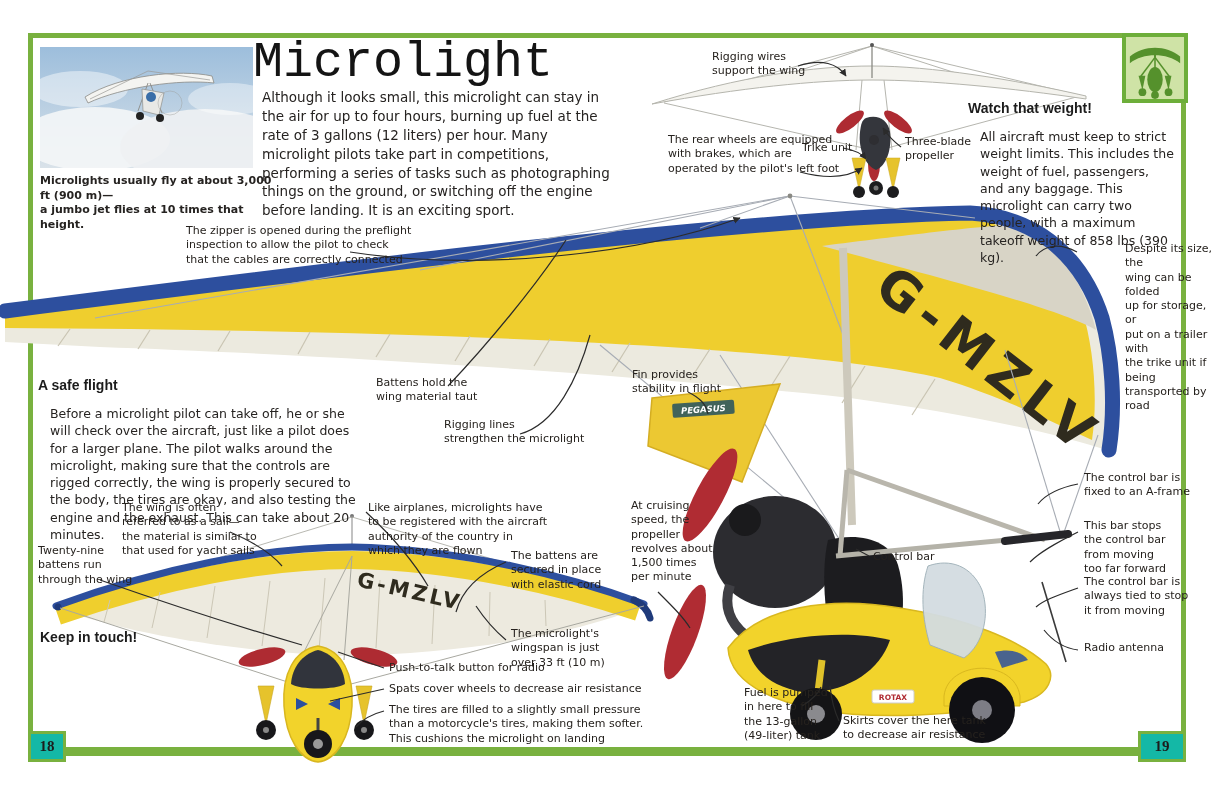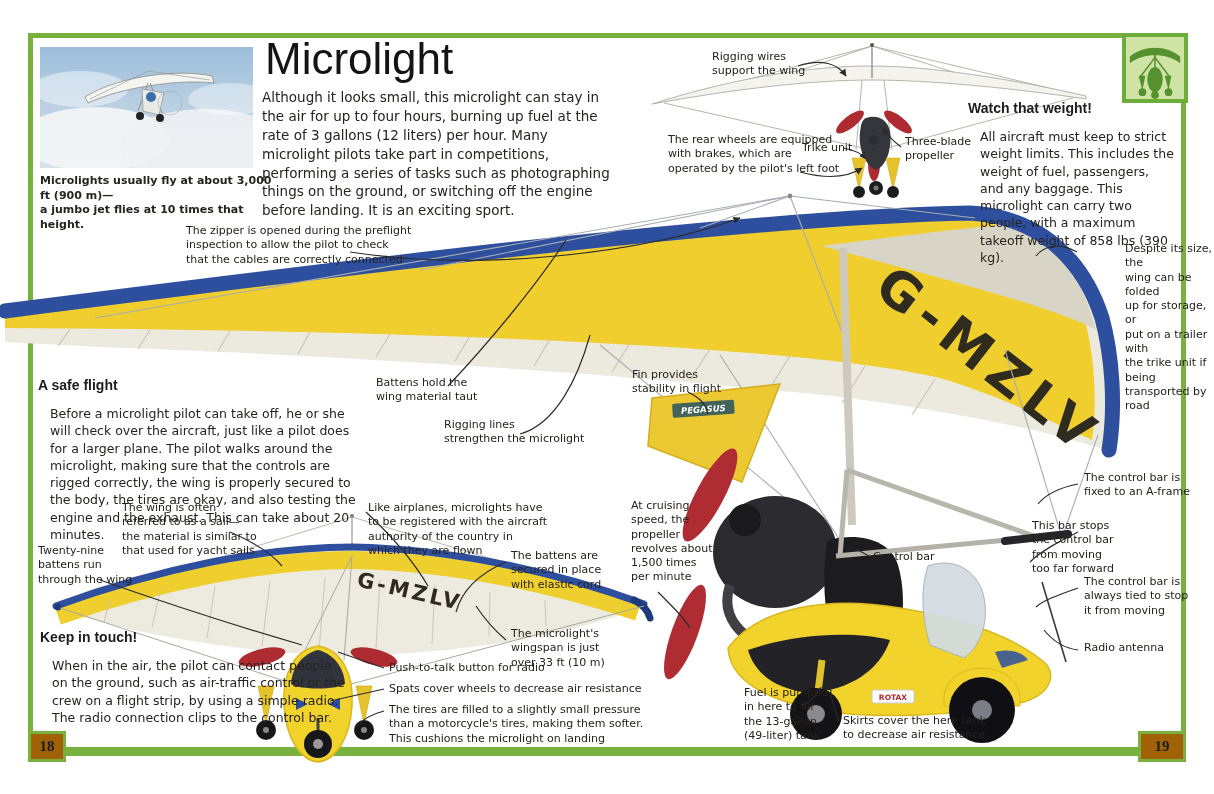--- a/index.html
+++ b/index.html
@@ -1,29 +1,29 @@
 <!DOCTYPE html>
 <html><head>
 <meta charset="utf-8">
 <style>
   html,body{margin:0;padding:0;background:#fff;}
   #page{position:relative;width:1214px;height:794px;background:#fff;overflow:hidden;
         font-family:"DejaVu Sans",sans-serif;color:#262321;}
   .frame{position:absolute;left:28px;top:33px;width:1148px;height:709px;
          border:5px solid #79b13f;border-bottom-width:9px;z-index:1;}
-  .pagenum{position:absolute;z-index:6;background:#a16207;border:3px solid #79b13f;
+  .pagenum{position:absolute;z-index:6;background:#14b8a6;border:3px solid #79b13f;
            font-family:"Liberation Serif",serif;font-weight:bold;font-size:15px;color:#1c1c1c;
            display:flex;align-items:center;justify-content:center;}
   .iconbox{position:absolute;left:1122px;top:33px;width:58px;height:62px;background:#cfe3a6;
            border:4px solid #6dae3a;z-index:6;}
   .photo{position:absolute;left:40px;top:47px;width:213px;height:121px;z-index:3;}
   .caption{position:absolute;left:40px;top:174px;width:236px;font-size:11px;line-height:1.32;
            font-weight:bold;white-space:pre-line;z-index:3;}
-  .title{position:absolute;left:265px;top:34px;font-family:Liberation Sans, sans-serif;
-         font-size:44px;color:#141414;z-index:3;}
+  .title{position:absolute;left:253px;top:34px;font-family:Liberation Mono, monospace;
+         font-size:50px;color:#141414;z-index:3;}
   .intro{position:absolute;left:262px;top:88px;width:356px;font-size:13.5px;line-height:1.4;z-index:3;}
   .sect{position:absolute;z-index:4;}
   .sect h3{margin:0 0 4px 0;font-family:Liberation Sans, sans-serif;font-size:14px;color:#1c1c1c;}
   .sect p{margin:12px;font-size:12.5px;line-height:1.38;}
   .ann{position:absolute;font-size:11px;line-height:1.3;white-space:pre-line;color:#26221e;z-index:5;}
   svg{display:block;}
   #art{position:absolute;left:0;top:0;z-index:2;pointer-events:none;}
 </style>
 </head>
 <body>
@@ -68,21 +68,20 @@
   <div class="sect" style="left:968px;top:100px;width:220px">
     <h3>Watch that weight!</h3>
     <p>All aircraft must keep to strict weight limits. This includes the weight of fuel, passengers, and any baggage. This microlight can carry two people, with a maximum takeoff weight of 858 lbs (390 kg).</p>
   </div>
   <div class="sect" style="left:38px;top:377px;width:338px">
     <h3>A safe flight</h3>
     <p>Before a microlight pilot can take off, he or she will check over the aircraft, just like a pilot does for a larger plane. The pilot walks around the microlight, making sure that the controls are rigged correctly, the wing is properly secured to the body, the tires are okay, and also testing the engine and the exhaust. This can take about 20 minutes.</p>
   </div>
   <div class="sect" style="left:40px;top:629px;width:320px">
     <h3>Keep in touch!</h3>
-    <p>When in the air, the pilot can contact people on the ground, such as air-traffic control or the crew on a flight strip, by using a simple radio. The radio connection clips to the control bar.</p>
   </div>
 
   <div class="iconbox">
     <svg width="58" height="62" viewBox="0 0 60 64">
       <g fill="#55912c" stroke="#55912c">
         <path d="M4,20 C18,8 42,8 56,20 L56,27 C42,16 18,16 4,27 Z" stroke="none"></path>
         <line x1="30" y1="12" x2="30" y2="21" stroke-width="2"></line>
         <line x1="30" y1="21" x2="15" y2="41" stroke-width="1.6"></line>
         <line x1="30" y1="21" x2="45" y2="41" stroke-width="1.6"></line>
         <line x1="30" y1="21" x2="30" y2="44" stroke-width="1.6"></line>
@@ -355,21 +354,21 @@
 This cushions the microlight on landing</div>
   <div class="ann" style="left:631px;top:499px">At cruising
 speed, the
 propeller
 revolves about
 1,500 times
 per minute</div>
   <div class="ann" style="left:873px;top:550px">Control bar</div>
   <div class="ann" style="left:1084px;top:471px">The control bar is
 fixed to an A-frame</div>
-  <div class="ann" style="left:1032px;top:519px">This bar stops
+  <div class="ann" style="left:1084px;top:519px">This bar stops
 the control bar
 from moving
 too far forward</div>
   <div class="ann" style="left:1084px;top:575px">The control bar is
 always tied to stop
 it from moving</div>
   <div class="ann" style="left:1084px;top:641px">Radio antenna</div>
   <div class="ann" style="left:744px;top:686px">Fuel is pumped
 in here to fill
 the 13-gallon

